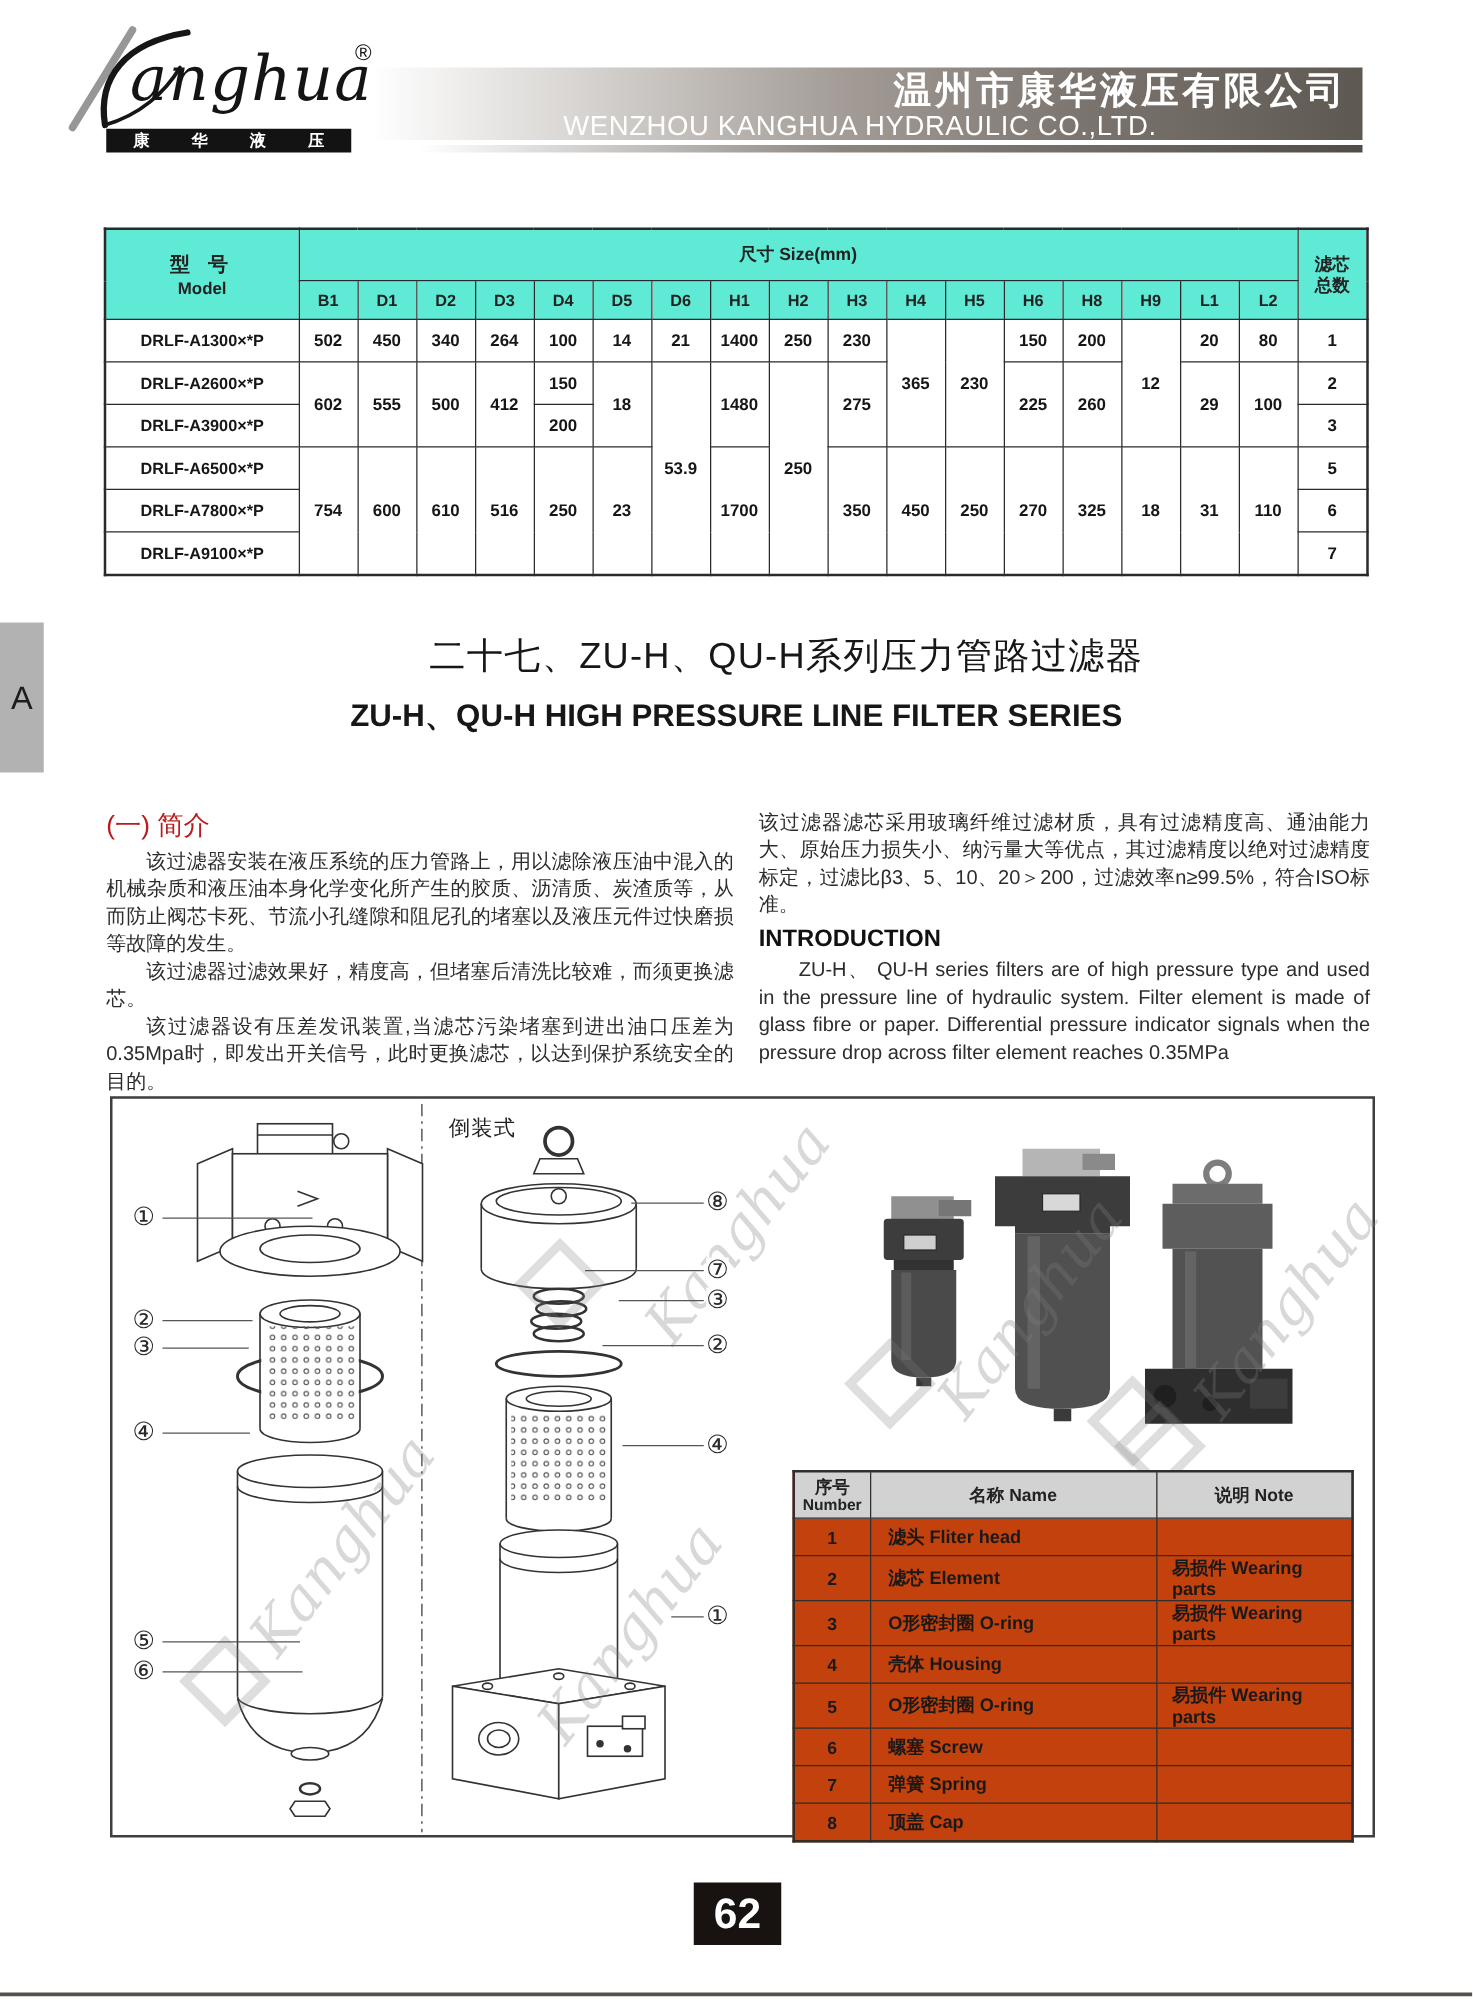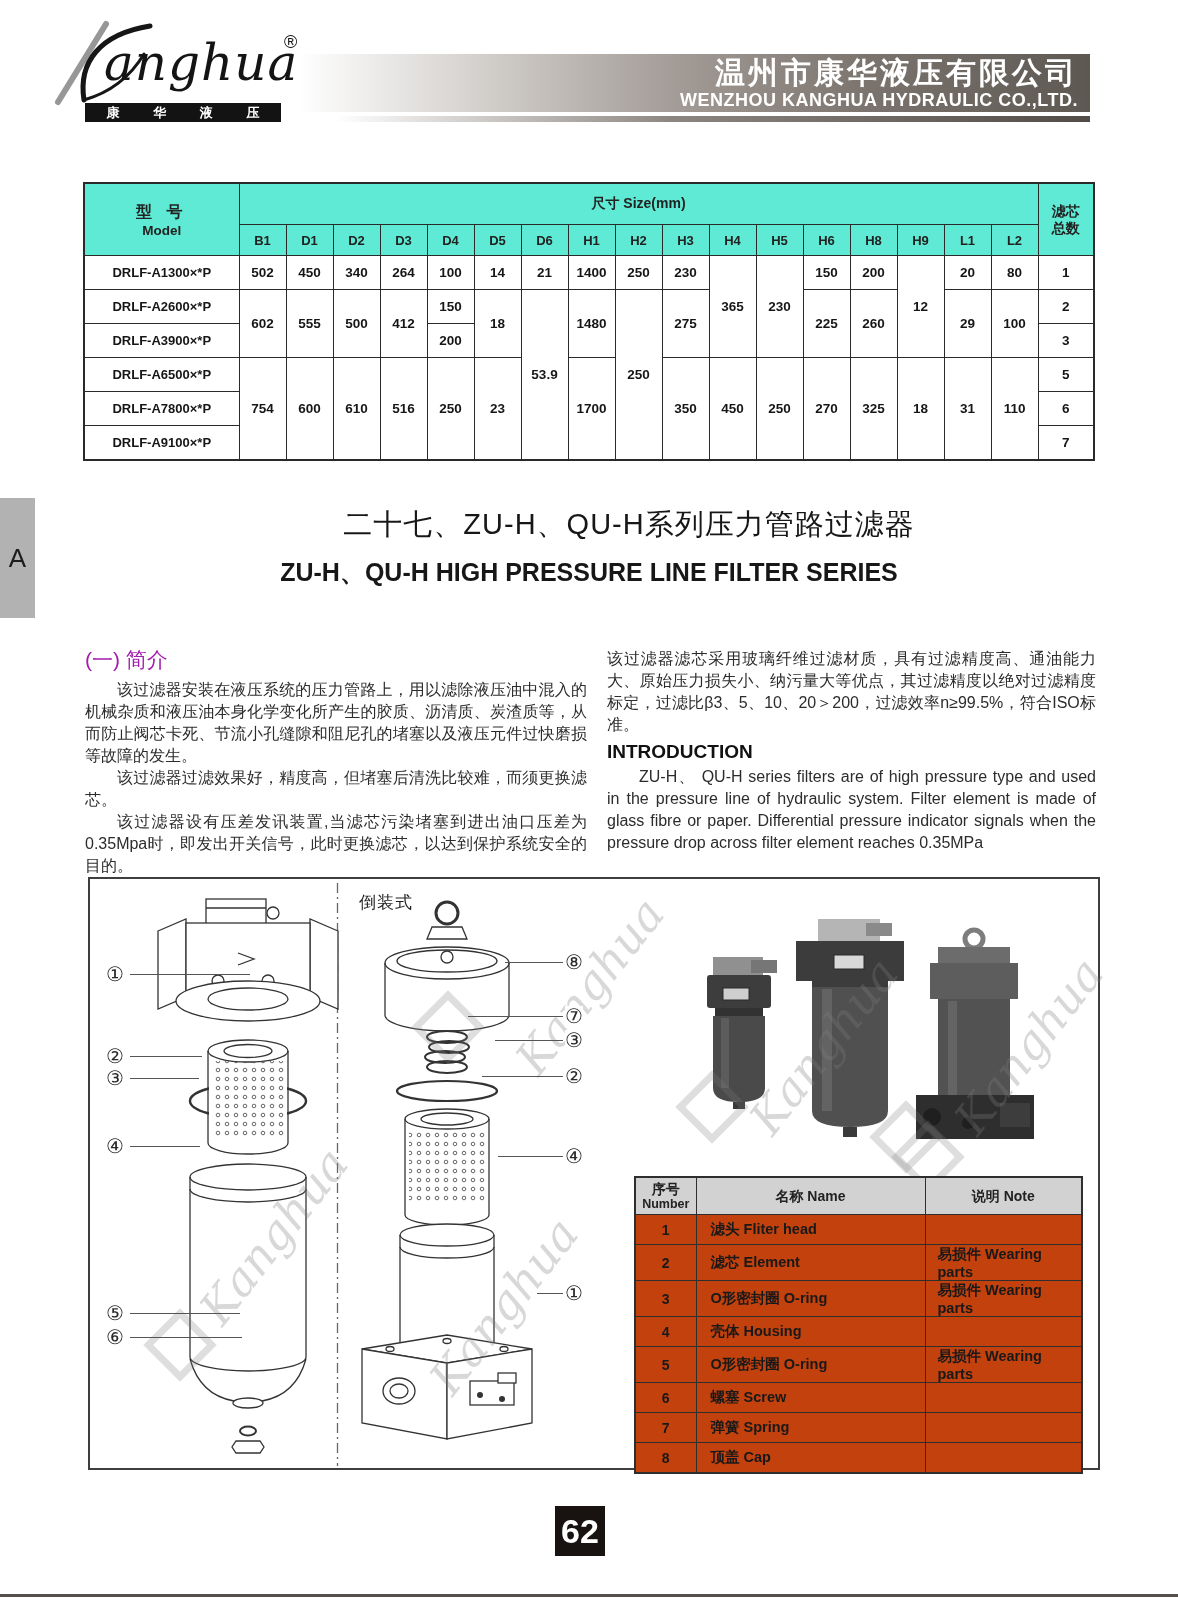--- a/index.html
+++ b/index.html
@@ -11,21 +11,21 @@
   .logo-script{position:absolute;left:104px;top:34px;font-size:50px;color:#141414;
     font-family:"DejaVu Serif",serif;font-style:italic;letter-spacing:1px;}
   .logo-reg{position:absolute;left:284px;top:32px;font-size:18px;color:#141414;}
   .logo-bar{position:absolute;left:85px;top:103px;width:196px;height:19px;background:#131313;
     color:#fff;font-size:13px;font-weight:bold;display:flex;align-items:center;justify-content:center;
     word-spacing:30px;white-space:nowrap;}
   .company-bar{position:absolute;left:298px;top:54px;width:792px;height:58px;text-align:right;
     padding-right:12px;box-sizing:border-box;
     background:linear-gradient(90deg,rgba(255,255,255,0) 0%,#d9d6d3 20%,#a29b96 48%,#7b746e 72%,#5e5853 100%);}
   .company-cn{color:#fff;font-size:30px;font-weight:700;letter-spacing:3px;line-height:34px;margin-top:2px;}
-  .company-en{color:#fff;font-size:18px;font-weight:700;letter-spacing:0.5px;line-height:21px;}
+  .company-en{color:#fff;font-size:22px;font-weight:400;letter-spacing:0.5px;line-height:21px;text-align:center;}
   .company-line{position:absolute;left:335px;top:116px;width:755px;height:6px;
     background:linear-gradient(90deg,rgba(255,255,255,0) 0%,#8b8580 45%,#514c47 100%);}
 
   
   .spec-wrap{position:absolute;left:83px;top:182px;}
   table.spec{border-collapse:collapse;table-layout:fixed;width:1010px;border:2px solid #2a2a2a;}
   table.spec th,table.spec td{border:1px solid #2a2a2a;text-align:center;padding:0;overflow:hidden;}
   table.spec thead th{background:#5eead4;}
   .th-model-cn{font-size:16px;font-weight:600;letter-spacing:5px;}
   .th-model-en{font-size:13.5px;font-weight:700;letter-spacing:0;}
@@ -39,21 +39,21 @@
   .sec-cn{position:absolute;left:0;top:505px;width:1178px;text-align:center;font-size:29px;
     font-weight:500;color:#171717;letter-spacing:1px;margin-left:40px;}
   .sec-en{position:absolute;left:0;top:556px;width:1178px;text-align:center;font-size:25px;
     font-weight:700;color:#171717;}
   .a-tab{position:absolute;left:0;top:498px;width:35px;height:120px;background:#b2b2b2;
     display:flex;align-items:center;justify-content:center;font-size:26px;color:#1d1d1d;}
 
   
   .intro-left{position:absolute;left:85px;top:646px;width:502px;}
   .intro-right{position:absolute;left:607px;top:648px;width:489px;}
-  .intro-h{font-size:21px;color:#a21caf;font-weight:400;margin:0 0 5px 0;}
+  .intro-h{font-size:21px;color:#b91c1c;font-weight:400;margin:0 0 5px 0;}
   .intro-h-en{font-size:19px;color:#111;font-weight:700;margin:5px 0 3px 0;}
   .intro p{margin:0;font-size:16px;line-height:22px;color:#2c2c2c;text-align:justify;}
   .ind{text-indent:2em;}
 
   
   .dbox{position:absolute;left:88px;top:877px;width:1012px;height:593px;border:2px solid #3e3e3e;
     box-sizing:border-box;}
   .divider{position:absolute;left:246px;top:4px;}
   .dlabel{position:absolute;left:269px;top:12px;font-size:17px;color:#1e1e1e;letter-spacing:1px;}
   .callout{position:absolute;font-size:20px;color:#2a2a2a;line-height:20px;z-index:7;background:#fff;}
@@ -69,21 +69,21 @@
   table.parts th,table.parts td{border:1px solid #2e2e2e;padding:0;}
   table.parts thead th{background:#d2d2d2;height:36px;text-align:center;}
   .pth-cn{font-size:14px;font-weight:600;line-height:16px;}
   .pth-en{font-size:12.5px;font-weight:700;line-height:14px;}
   table.parts tbody td{height:29px;font-size:14.5px;color:#191919;}
   table.parts td.p-no{text-align:center;font-weight:700;font-size:14px;}
   table.parts td.p-name{text-align:left;padding-left:14px;font-weight:600;}
   table.parts td.p-note{text-align:left;padding-left:12px;font-weight:600;}
 
   
-  .pagenum{position:absolute;left:555px;top:1506px;width:50px;height:50px;background:#181310;
+  .pagenum{position:absolute;left:555px;top:1506px;width:70px;height:50px;background:#181310;
     color:#fff;font-size:34px;font-weight:700;display:flex;align-items:center;justify-content:center;}
   .footline{position:absolute;left:0;top:1594px;width:1178px;height:3px;background:#55504b;}
 </style>
 </head>
 <body>
 
 <div class="page">
 
   <div>
     <svg class="abs" style="left:52px;top:14px;" width="250" height="95" viewBox="0 0 250 95">

